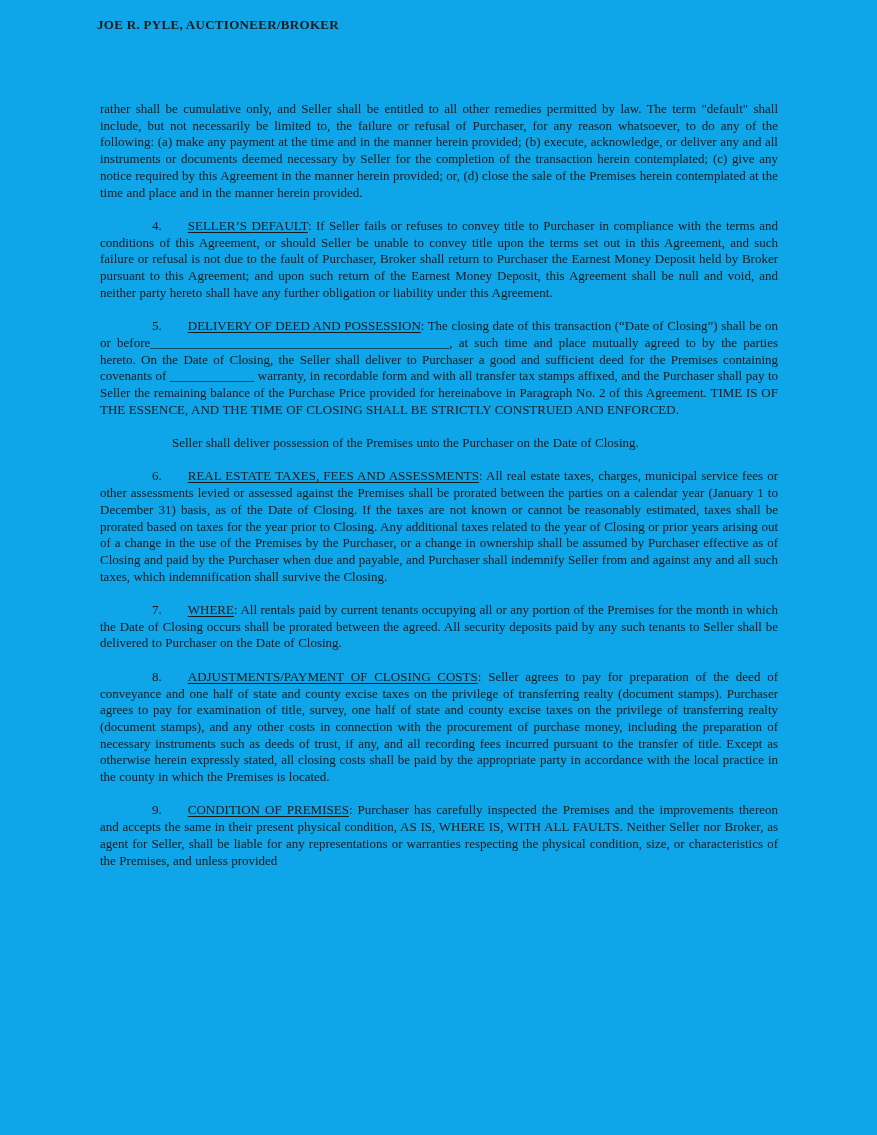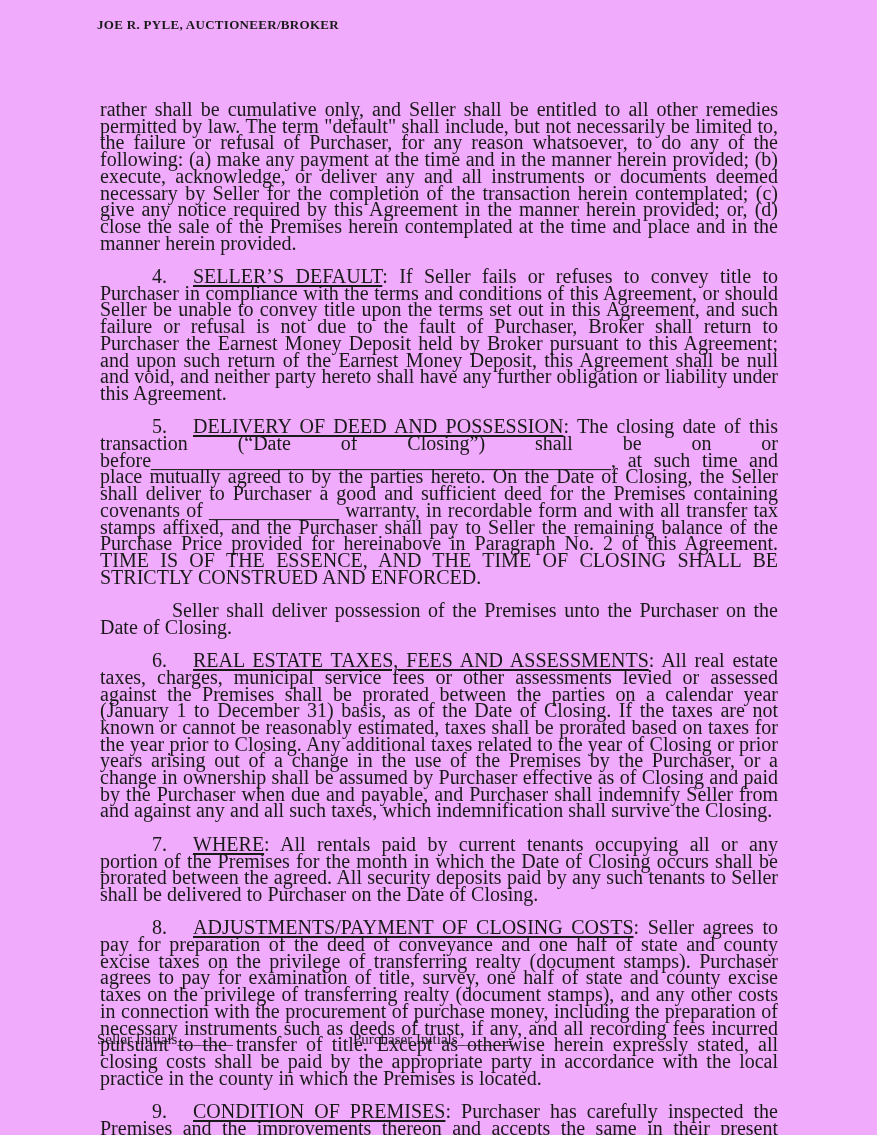--- a/index.html
+++ b/index.html
@@ -4,21 +4,21 @@
 <style>
   html, body {
     margin: 0;
     padding: 0;
     background: #ffffff;
   }
   .page {
     position: relative;
     width: 877px;
     height: 1135px;
-    background: #f0abfc;
+    background: #0ea5e9;
     overflow: hidden;
     font-family: "Liberation Serif", "DejaVu Serif", serif;
     color: #1a1a1a;
   }
   .doc-header {
     position: absolute;
     top: 17px;
     left: 97px;
     font-size: 13px;
     font-weight: bold;
@@ -26,21 +26,21 @@
     white-space: nowrap;
   }
   .content {
     position: absolute;
     top: 101px;
     left: 100px;
     width: 678px;
   }
   .para {
     margin: 0 0 16.7px 0;
-    font-size: 20px;
+    font-size: 13px;
     line-height: 16.7px;
     text-align: justify;
     word-spacing: 0.2px;
   }
   .num {
     margin-left: 52px;
   }
   .head {
     margin-left: 26px;
     text-decoration: underline;
@@ -93,18 +93,14 @@
     <p class="para"><span class="num">6.</span><span class="head">REAL ESTATE TAXES, FEES AND ASSESSMENTS</span><span>: All real estate taxes, charges, municipal service fees or other assessments levied or assessed against the Premises shall be prorated between the parties on a calendar year (January 1 to December 31) basis, as of the Date of Closing. If the taxes are not known or cannot be reasonably estimated, taxes shall be prorated based on taxes for the year prior to Closing. Any additional taxes related to the year of Closing or prior years arising out of a change in the use of the Premises by the Purchaser, or a change in ownership shall be assumed by Purchaser effective as of Closing and paid by the Purchaser when due and payable, and Purchaser shall indemnify Seller from and against any and all such taxes, which indemnification shall survive the Closing.</span></p>
 
     <p class="para"><span class="num">7.</span><span class="head">WHERE</span><span>: All rentals paid by current tenants occupying all or any portion of the Premises for the month in which the Date of Closing occurs shall be prorated between the agreed. All security deposits paid by any such tenants to Seller shall be delivered to Purchaser on the Date of Closing.</span></p>
 
     <p class="para"><span class="num">8.</span><span class="head">ADJUSTMENTS/PAYMENT OF CLOSING COSTS</span><span>: Seller agrees to pay for preparation of the deed of conveyance and one half of state and county excise taxes on the privilege of transferring realty (document stamps). Purchaser agrees to pay for examination of title, survey, one half of state and county excise taxes on the privilege of transferring realty (document stamps), and any other costs in connection with the procurement of purchase money, including the preparation of necessary instruments such as deeds of trust, if any, and all recording fees incurred pursuant to the transfer of title. Except as otherwise herein expressly stated, all closing costs shall be paid by the appropriate party in accordance with the local practice in the county in which the Premises is located.</span></p>
 
     <p class="para"><span class="num">9.</span><span class="head">CONDITION OF PREMISES</span><span>: Purchaser has carefully inspected the Premises and the improvements thereon and accepts the same in their present physical condition, AS IS, WHERE IS, WITH ALL FAULTS. Neither Seller nor Broker, as agent for Seller, shall be liable for any representations or warranties respecting the physical condition, size, or characteristics of the Premises, and unless provided</span></p>
 
   </div>
 
-  <div class="footer">
-    <span class="f-seller"><span>Seller Initials</span><span class="blank">_______</span></span>
-    <span class="f-purchaser"><span>Purchaser Initials</span><span class="blank">_______</span></span>
-  </div>
 
 </div>
 
 </body></html>

